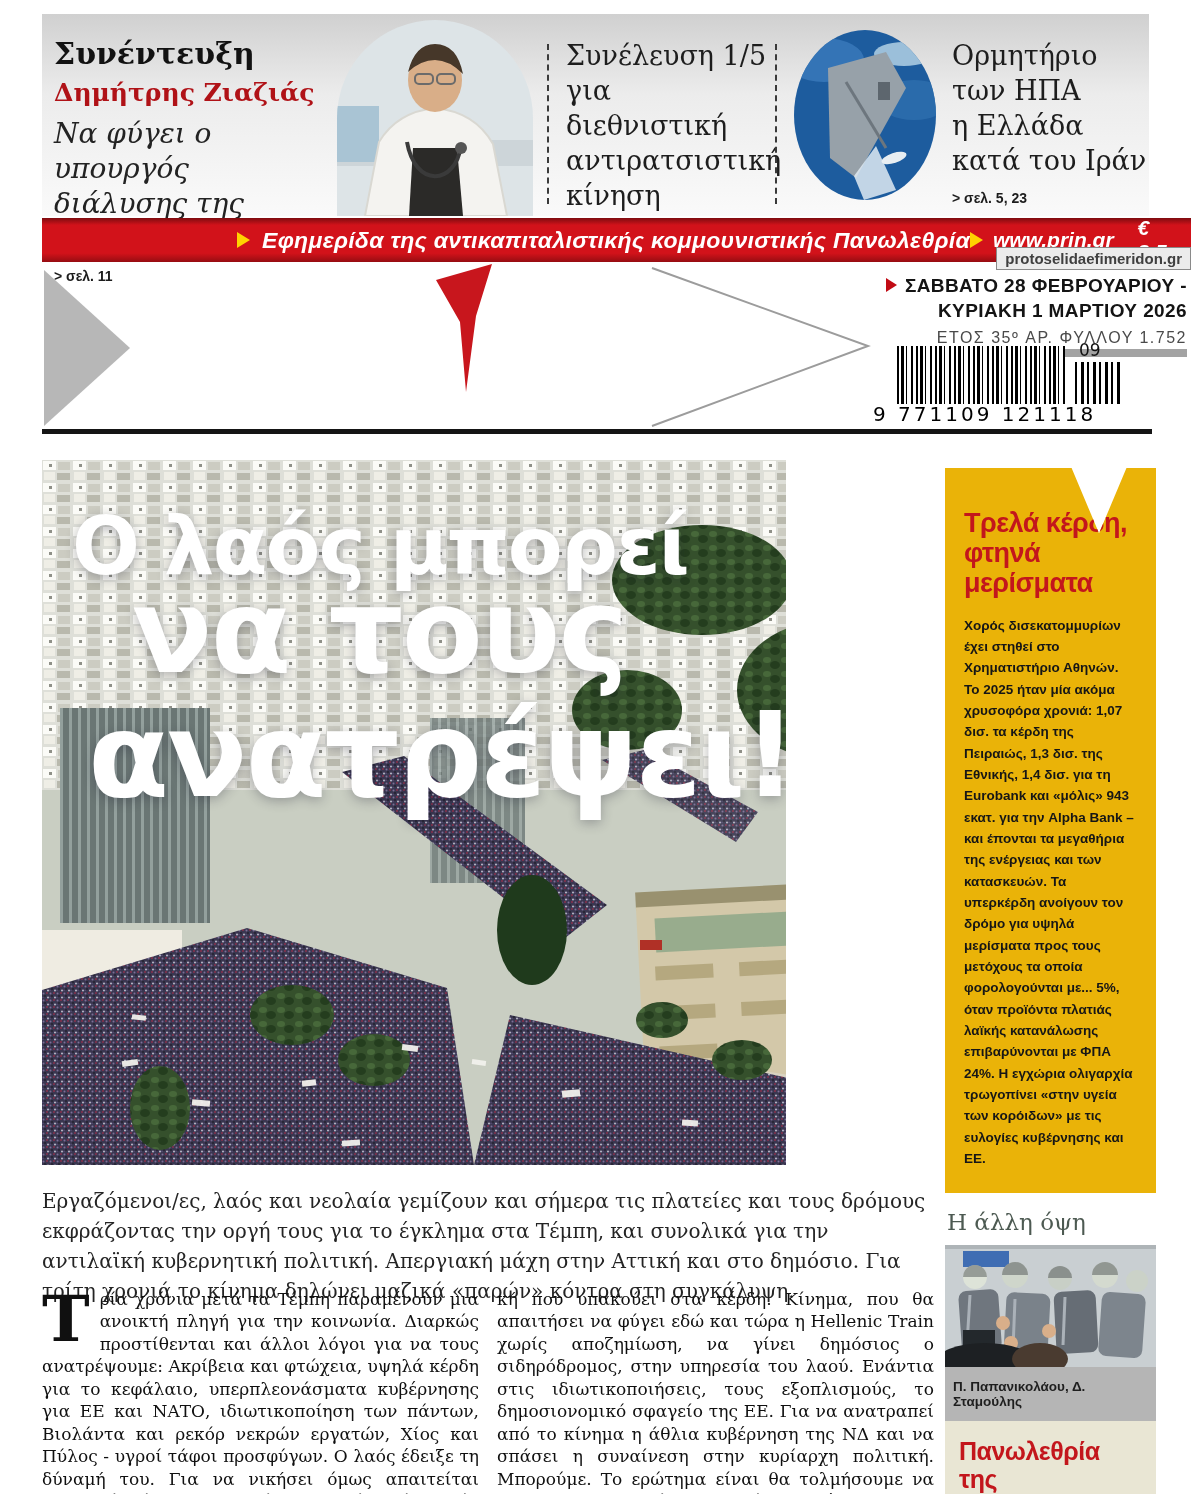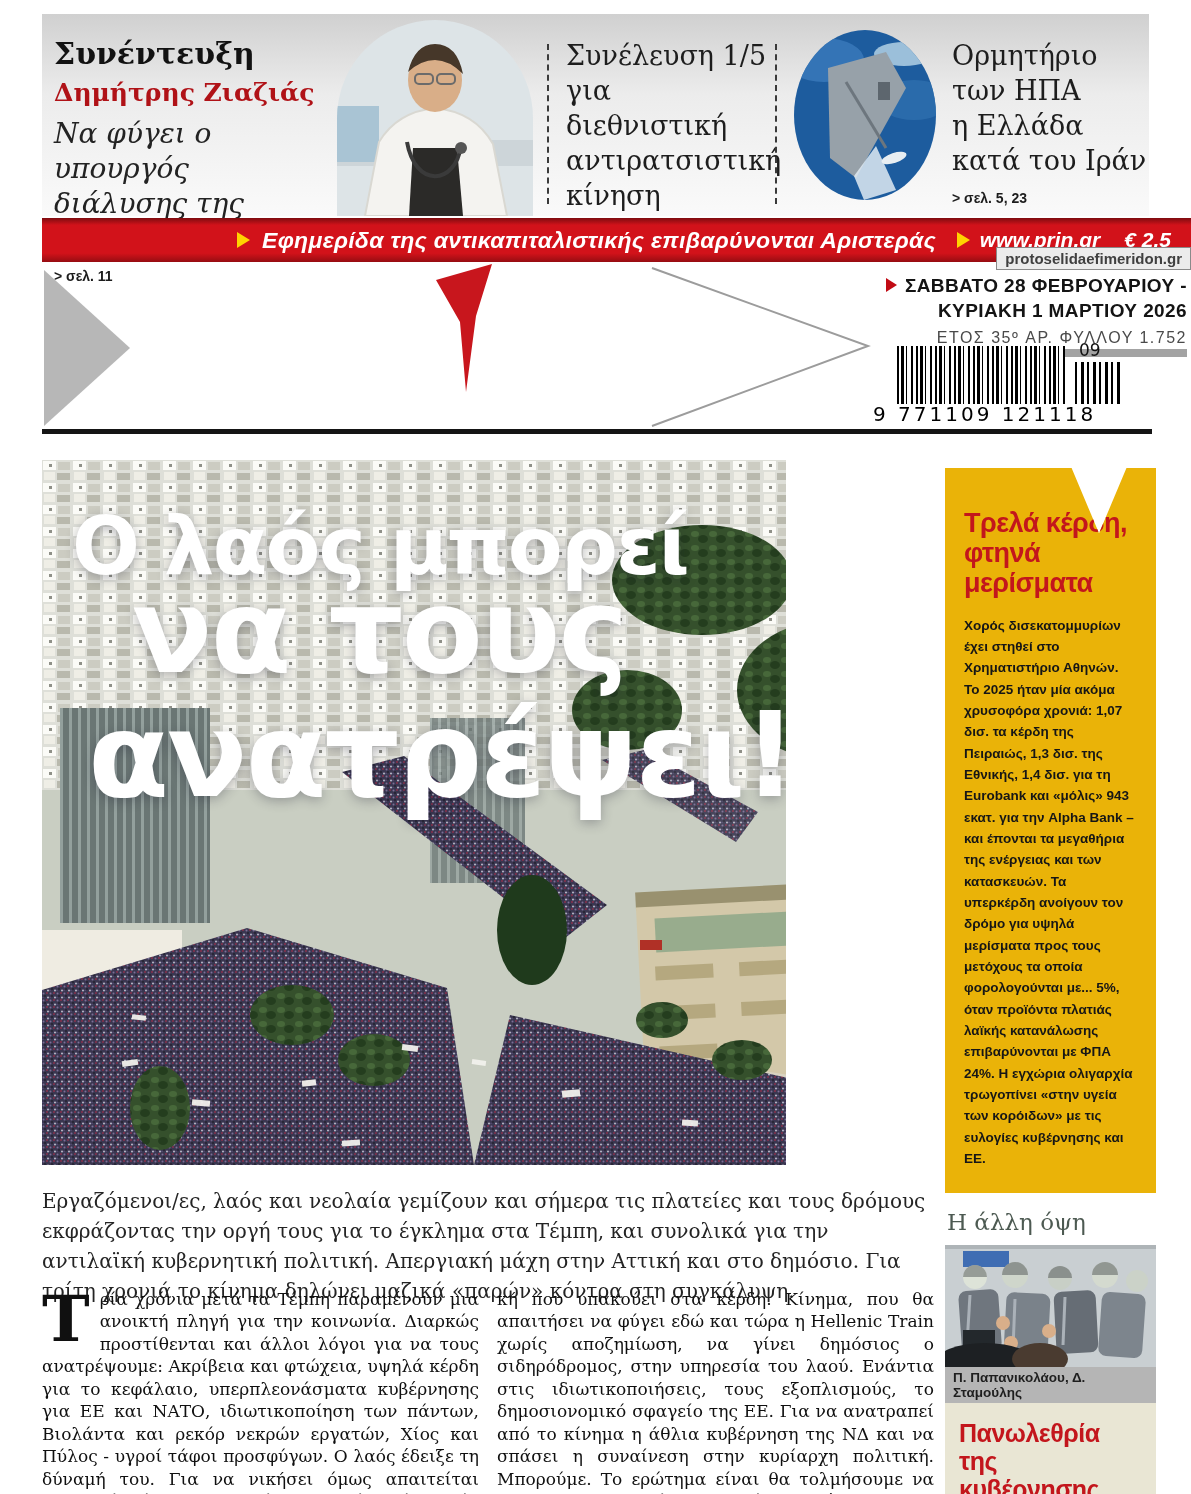--- a/index.html
+++ b/index.html
@@ -67,21 +67,21 @@
 
   
   .sidebar{position:absolute;left:945px;top:468px;width:211px;}
   .sb1{background:#eab308;min-height:575px;box-sizing:border-box;padding:40px 19px 24px;
        clip-path:polygon(0 0,60% 0,73% 9%,86% 0,100% 0,100% 100%,0 100%);}
   .sb-title{font-size:27px;font-weight:bold;color:#c3161c;line-height:1.12;letter-spacing:-.5px;}
   .sb-body{margin-top:16px;font-size:13.5px;font-weight:bold;color:#161616;line-height:1.58;}
   .section-label{margin-top:16px;font-family:"DejaVu Serif",serif;font-size:23px;color:#4d5a52;padding-left:2px;}
   .sb2{margin-top:10px;}
   .riot-wrap{width:211px;height:122px;display:block;overflow:hidden;}
-  .cap{background:#b5b5b5;color:#1e1e1e;font-weight:bold;font-size:13.5px;padding:3px 8px;}
+  .cap{background:#b5b5b5;color:#1e1e1e;font-weight:bold;font-size:13.5px;padding:12px 8px;}
   .sb2-txt{background:#e9e6d4;padding:16px 14px 24px;}
   .sb-title2{font-size:25px;font-weight:bold;color:#c3161c;line-height:1.12;letter-spacing:-.5px;}
 
   
   .lede{position:absolute;left:42px;top:1186px;width:892px;font-family:"DejaVu Serif",serif;
         font-size:20px;line-height:1.5;color:#242424;}
   .bodycols{position:absolute;left:42px;top:1288px;width:892px;display:flex;gap:18px;}
   .col{width:437px;font-family:"DejaVu Serif",serif;font-size:17px;line-height:1.32;
        color:#101010;text-align:justify;}
   .dropcap{float:left;font-size:64px;line-height:.82;font-weight:bold;padding:5px 10px 0 0;
@@ -150,21 +150,21 @@
       <div class="t-hl">Ορμητήριο</div>
       <div class="t-hl">των ΗΠΑ</div>
       <div class="t-hl">η Ελλάδα</div>
       <div class="t-hl">κατά του Ιράν</div>
       <div class="pref">&gt; σελ. 5, 23</div>
     </div>
   </div>
 
   <div class="banner">
     <span class="tri-y lead-space"></span>
-    <span class="tagline">Εφημερίδα της αντικαπιταλιστικής επιβαρύνονται Αριστεράς</span>
+    <span class="tagline">Εφημερίδα της αντικαπιταλιστικής κομμουνιστικής Πανωλεθρία</span>
     <span class="site-group">
       <span class="tri-y"></span>
       <span class="site">www.prin.gr</span>
       <span class="price">€ 2,5</span>
     </span>
     <span class="watermark">protoselidaefimeridon.gr</span>
   </div>
 
   <div class="masthead">
     <div class="mh-tri"></div>

